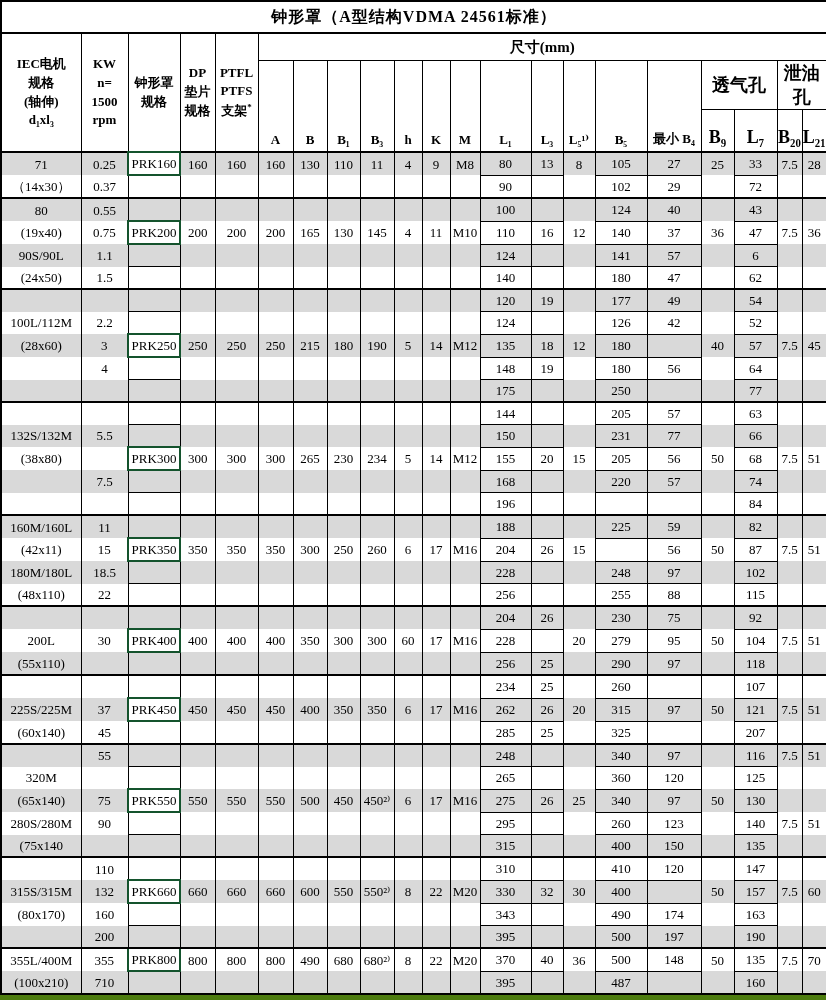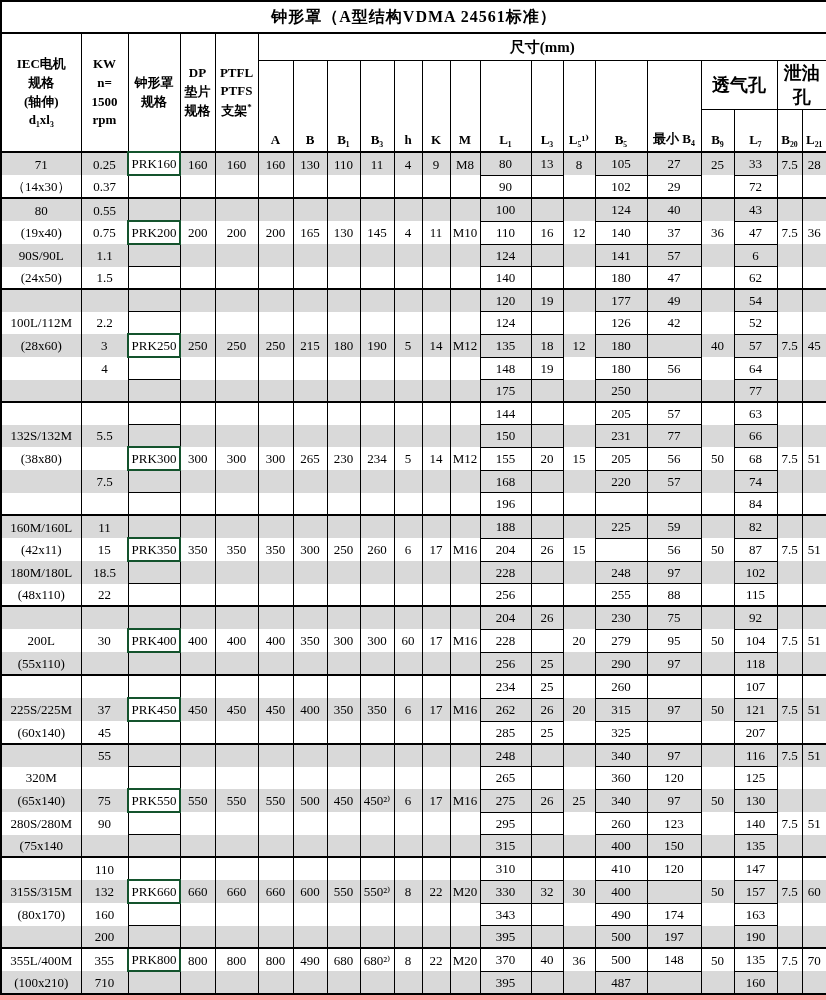--- a/index.html
+++ b/index.html
@@ -1,27 +1,27 @@
 <!DOCTYPE html>
 <html><head>
 <meta charset="utf-8">
 <style>
   html,body{margin:0;padding:0;background:#fff;}
-  #page{width:826px;height:1000px;background:#fca5a5;color:#000;
+  #page{width:826px;height:1000px;background:#4d7c0f;color:#000;
         font-family:"Liberation Serif","DejaVu Serif",serif;overflow:hidden;}
   table.spec{width:826px;table-layout:fixed;border-collapse:collapse;border:2px solid #000;}
   
   thead th{border:1px solid #000;background:#fff;font-weight:bold;padding:0;overflow:hidden;}
   th.t-title{height:30px;font-size:16px;border-bottom:2px solid #000;letter-spacing:1px;}
   th.side{font-size:13px;vertical-align:middle;line-height:1.45;}
   th.side .ln{display:block;text-align:center;}
   th.size-hdr{height:26px;font-size:15px;margin-left:14px;}
   th.dim{vertical-align:bottom;font-size:13px;padding-bottom:3px;height:38px;}
   th.grp{height:36px;font-size:18px;vertical-align:middle;}
-  th.sub{vertical-align:bottom;font-size:13px;padding-bottom:3px;height:38px;}
+  th.sub{vertical-align:bottom;font-size:18px;padding-bottom:3px;height:38px;}
   thead{border-bottom:2px solid #000;}
   sup{font-size:9px;}
   
   tbody td{border-left:1px solid #000;border-right:1px solid #000;
            height:21px;line-height:21px;padding:0;text-align:center;
            font-size:13px;overflow:hidden;white-space:nowrap;}
   tbody tr:nth-child(odd) td{background:#d9d9d9;}
   tbody tr:nth-child(even) td{background:#ffffff;}
   td.bx{border-bottom:1px solid #000;border-top:1px solid #000;}
   td.se{border-bottom:2px solid #000;}

